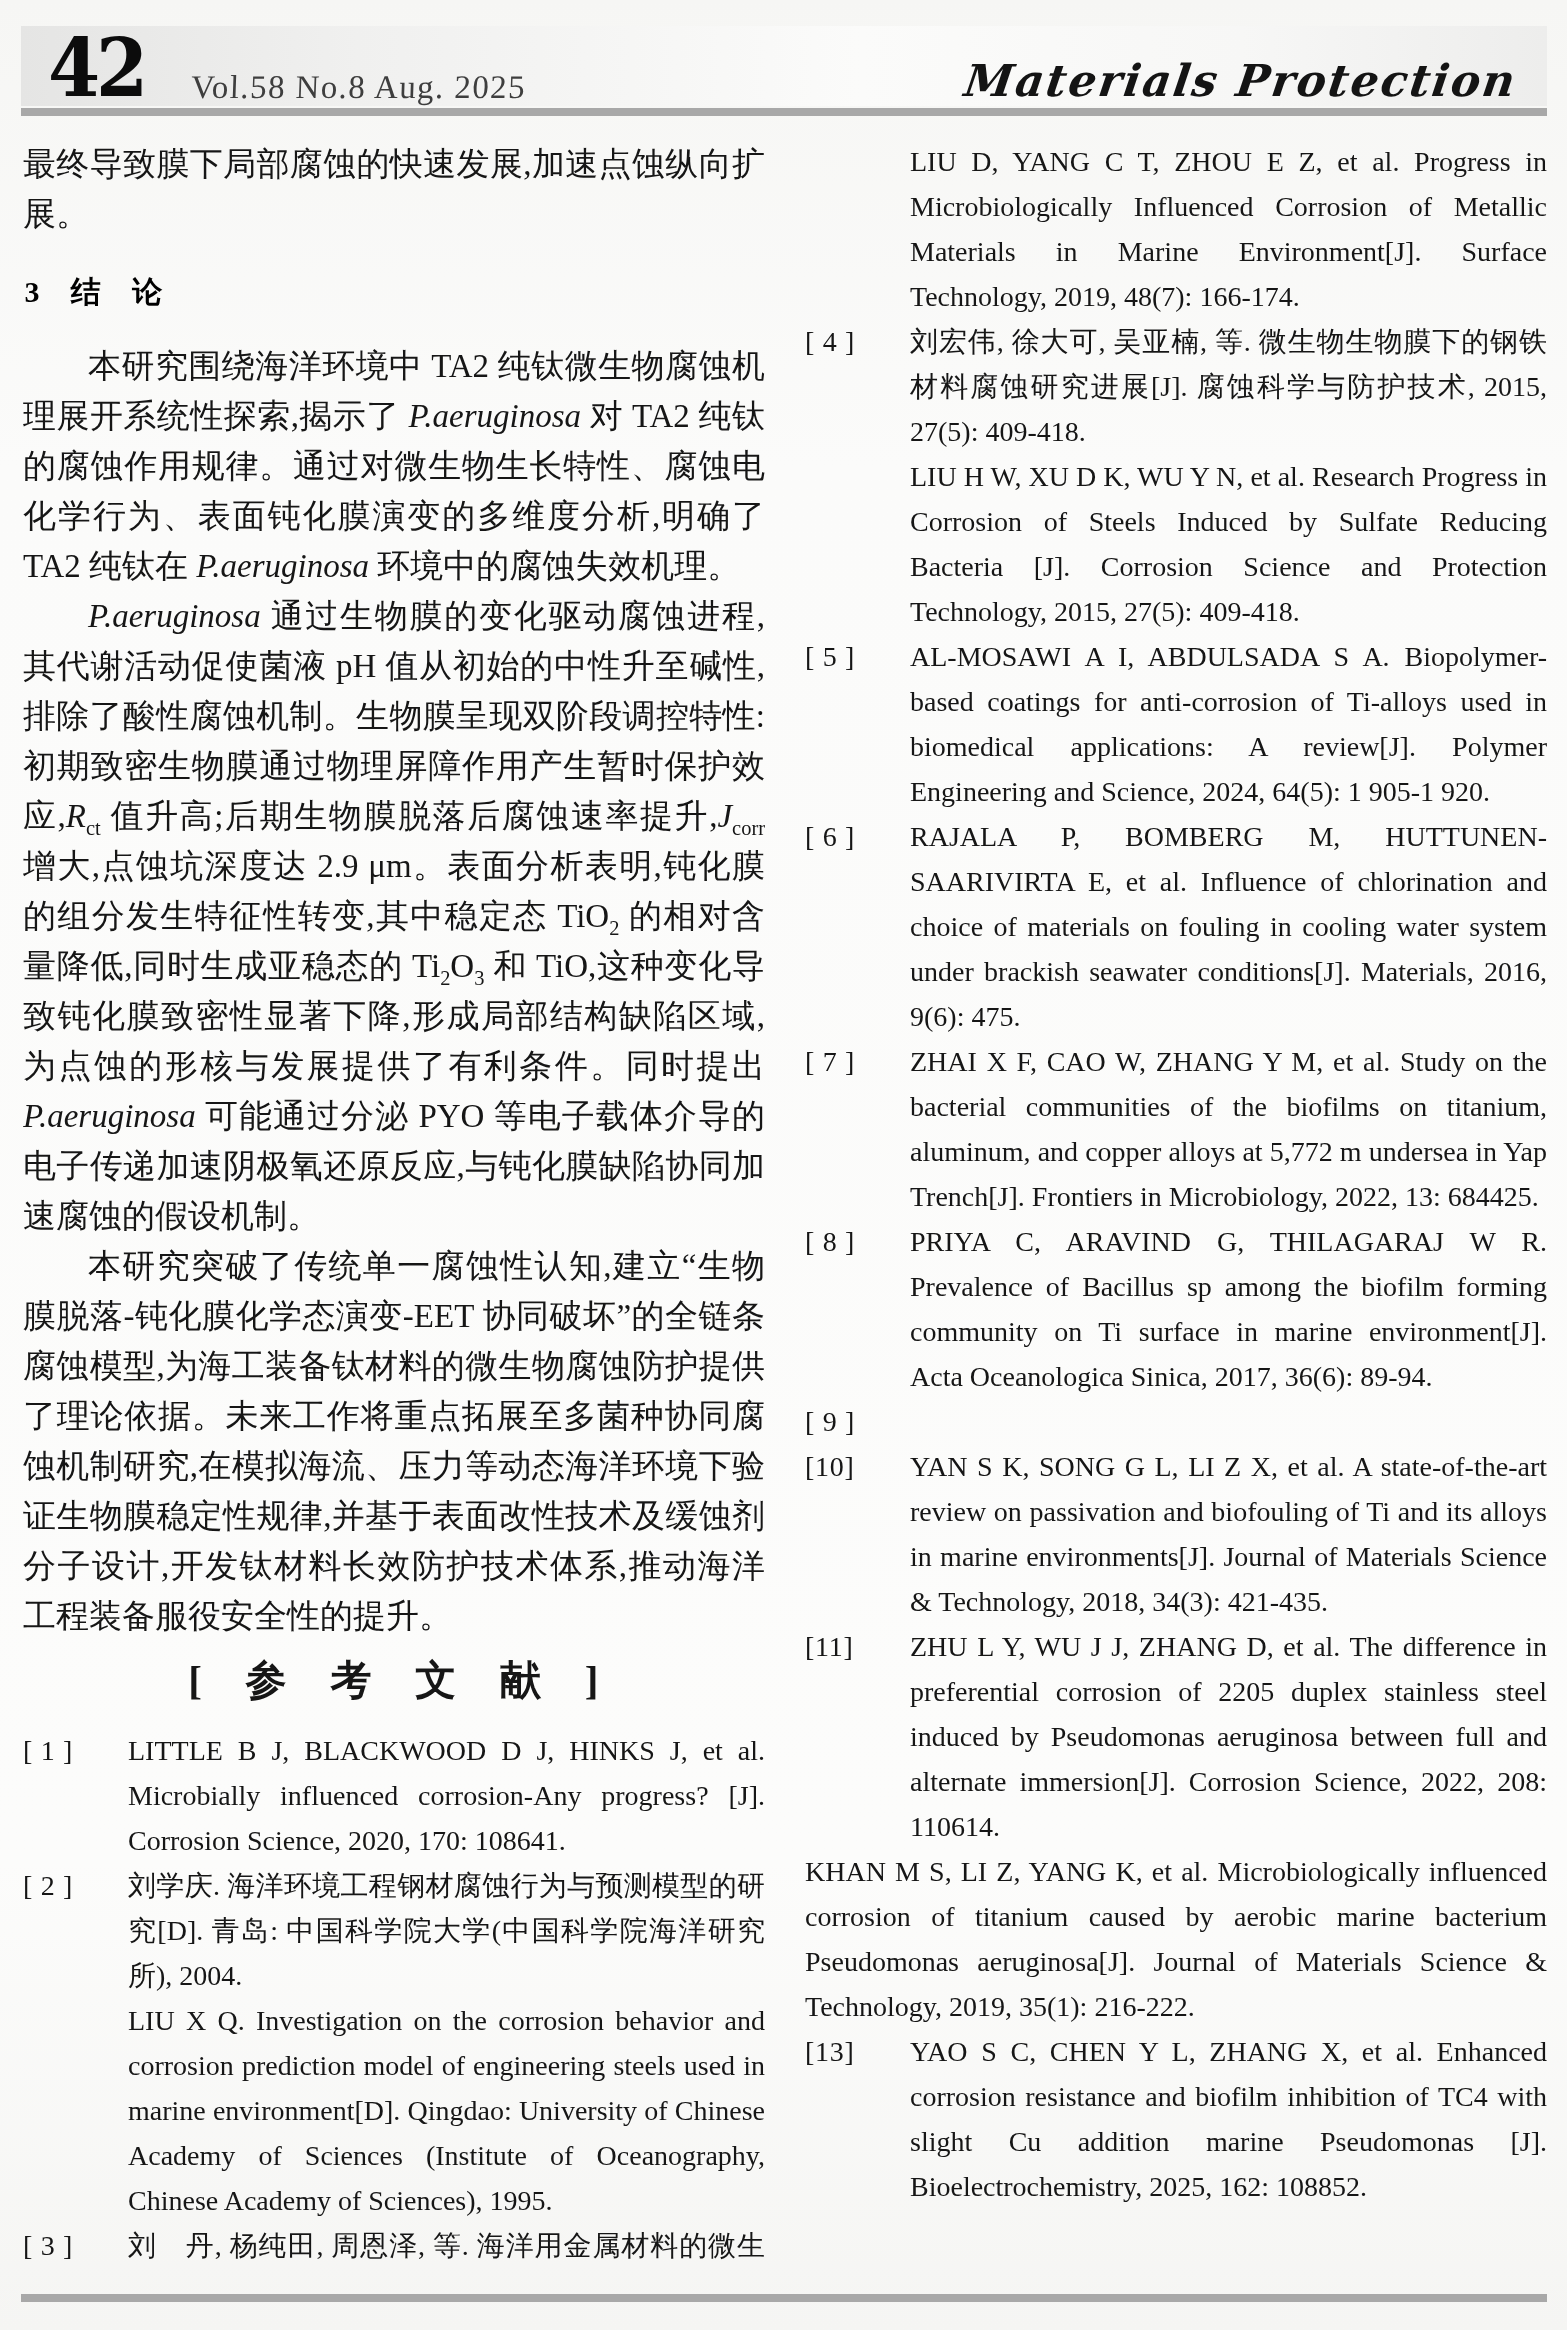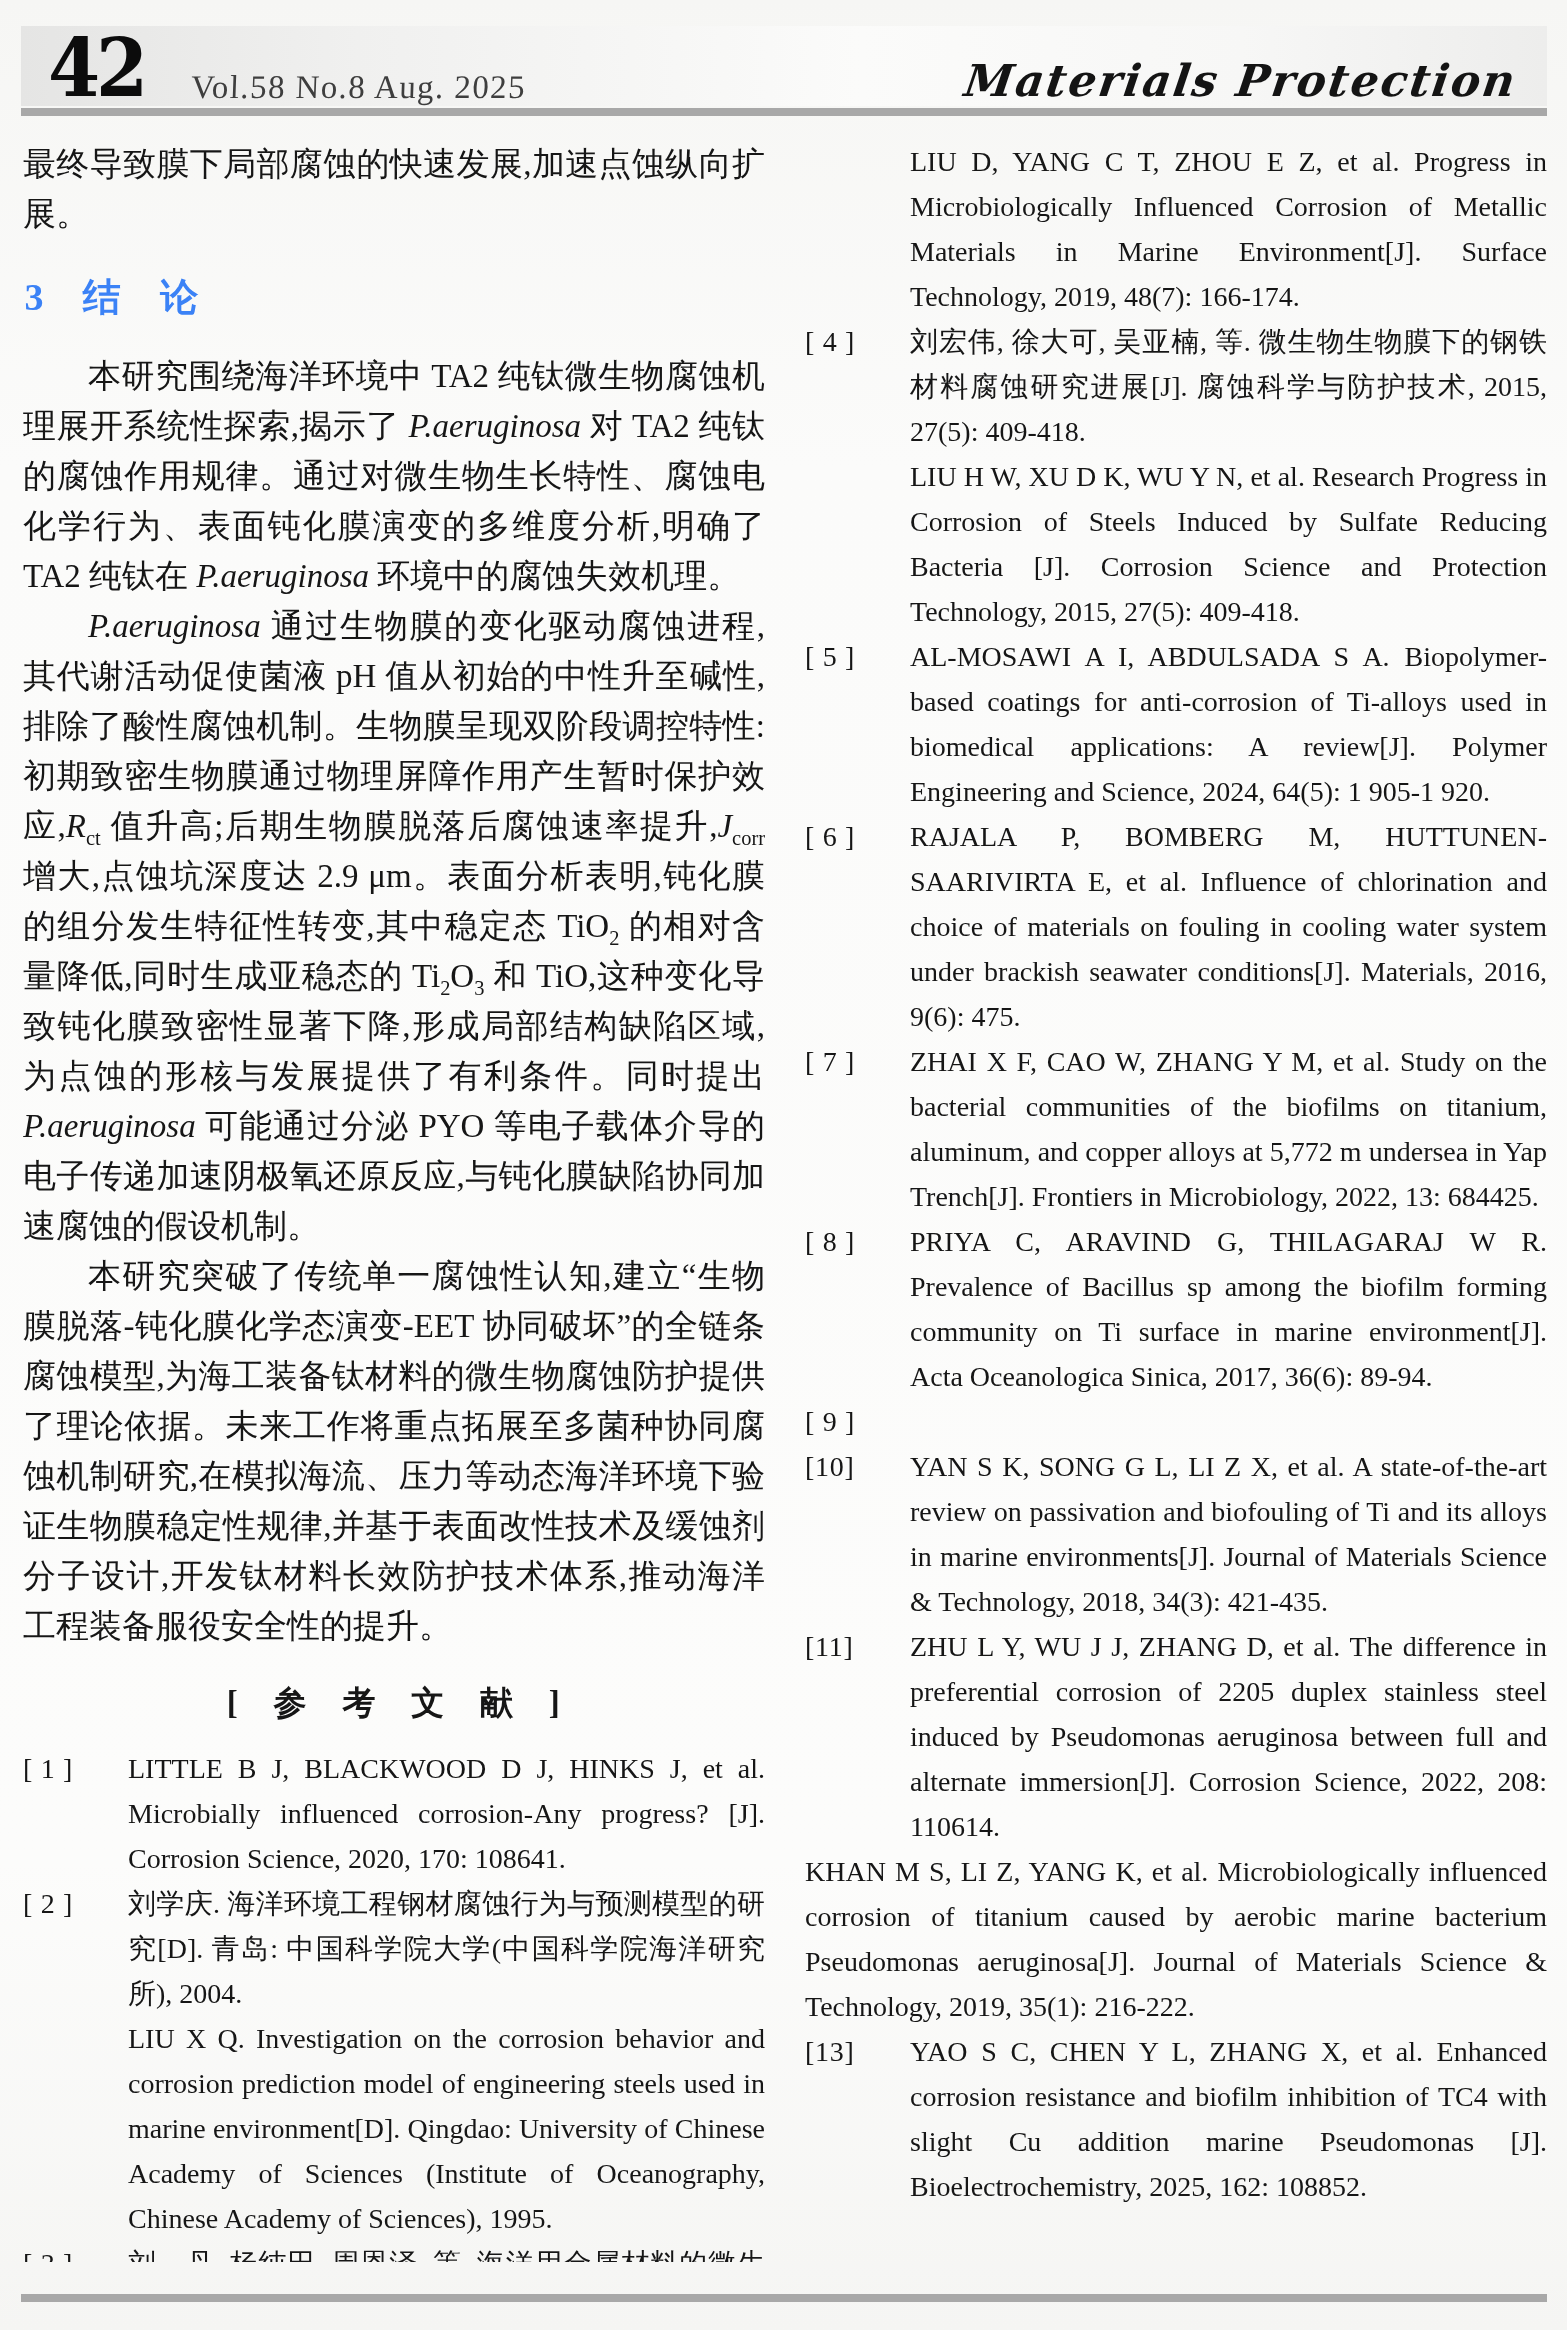--- a/index.html
+++ b/index.html
@@ -34,24 +34,24 @@
   .rule.top{top:108px;}
   .rule.bottom{top:2294px;}
   .columns{
     position:absolute;top:139px;left:23px;width:1524px;height:2123px;overflow:hidden;
     display:flex;gap:40px;justify-content:space-between;
   }
   .col{width:742px;flex:0 0 742px;}
   p.body{font-size:33px;line-height:50px;text-align:justify;margin:0;}
   p.body.indent{text-indent:65px;}
   h2.section{
-    font-size:38px;font-weight:bold;margin:33px 0 28px 1.4px;letter-spacing:0.7px;color:#3b82f6;
+    font-size:30px;font-weight:bold;margin:33px 0 28px 1.4px;letter-spacing:0.7px;color:#000000;
   }
   .ref-heading{
-    text-align:center;font-size:33px;font-weight:bold;margin:30px 0 20px;letter-spacing:1.4px;
+    text-align:center;font-size:41px;font-weight:bold;margin:12px 0 20px;letter-spacing:1.4px;
   }
   .ref{display:flex;font-size:28px;line-height:45px;}
   .ref-label{width:105px;flex:0 0 105px;letter-spacing:0.7px;}
   .ref-text{flex:1;text-align:justify;}
   sub{font-size:0.62em;line-height:0;}
   i{font-style:italic;}
 </style>
 </head>
 <body>
 

